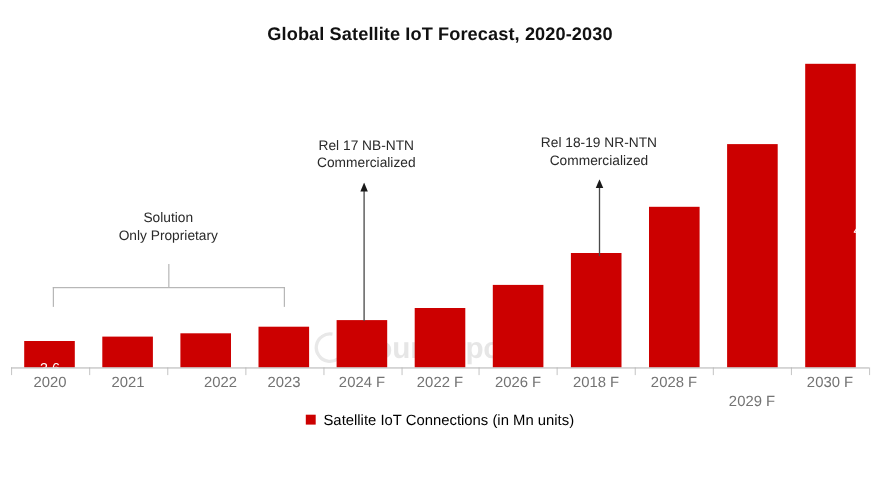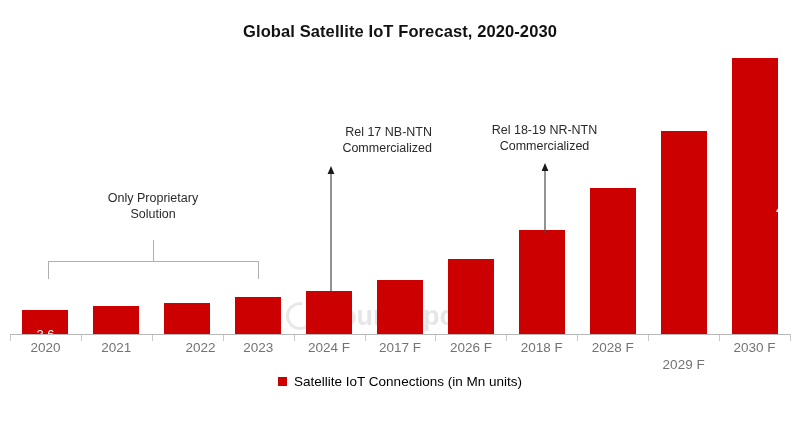--- a/index.html
+++ b/index.html
@@ -218,40 +218,40 @@
       </div>
 
     <div id="x-axis-line"></div>
 
     <div id="xlabels-layer">
         <div class="x-label" style="left: 10px; width: 70.9091px;">2020</div>
         <div class="x-label" style="left: 80.9091px; width: 70.9091px;">2021</div>
         <div class="x-label" style="left: 165px; width: 70.9091px;">2022</div>
         <div class="x-label" style="left: 222.727px; width: 70.9091px;">2023</div>
         <div class="x-label" style="left: 293.636px; width: 70.9091px;">2024 F</div>
-        <div class="x-label" style="left: 364.545px; width: 70.9091px;">2017 F</div>
+        <div class="x-label" style="left: 364.545px; width: 70.9091px;">2022 F</div>
         <div class="x-label" style="left: 435.455px; width: 70.9091px;">2026 F</div>
         <div class="x-label" style="left: 506.364px; width: 70.9091px;">2018 F</div>
         <div class="x-label" style="left: 577.273px; width: 70.9091px;">2028 F</div>
         <div class="x-label" style="left: 648.182px; width: 70.9091px; margin-top: 17px;">2029 F</div>
         <div class="x-label" style="left: 719.091px; width: 70.9091px;">2030 F</div>
       </div>
 
     <div class="annotation-text" id="ann-proprietary" style="left:48px; top:190px; width:210px;">
+      <div>Solution</div>
       <div>Only Proprietary</div>
-      <div>Solution</div>
     </div>
     <div class="bracket" id="proprietary-bracket" style="left:48px; top:261px; width:211px; height:18px;">
       <div class="b-h"></div>
       <div class="b-v" style="left:0px; height:18px;"></div>
       <div class="b-v" style="right:0px; height:18px;"></div>
       <div class="b-stem" style="left:105px; top:-21px; height:21px;"></div>
     </div>
 
-    <div class="annotation-text" id="ann-rel17" style="left:262px; top:124px; width:170px;text-align:right;">
+    <div class="annotation-text" id="ann-rel17" style="left:248px; top:124px; width:170px;">
       <div>Rel 17 NB-NTN</div>
       <div>Commercialized</div>
     </div>
     <svg class="annotation-arrow" id="arrow-rel17" style="left:325px; top:166px; height:126px;" viewBox="0 0 12 126" preserveAspectRatio="none">
       <line x1="6" y1="126" x2="6" y2="7" stroke="#4a4a4a" stroke-width="1.2"></line>
       <polygon points="6,0 2.6,8 9.4,8" fill="#1a1a1a"></polygon>
     </svg>
 
     <div class="annotation-text" id="ann-rel1819" style="left:452px; top:122px; width:185px;">
       <div>Rel 18-19 NR-NTN</div>

